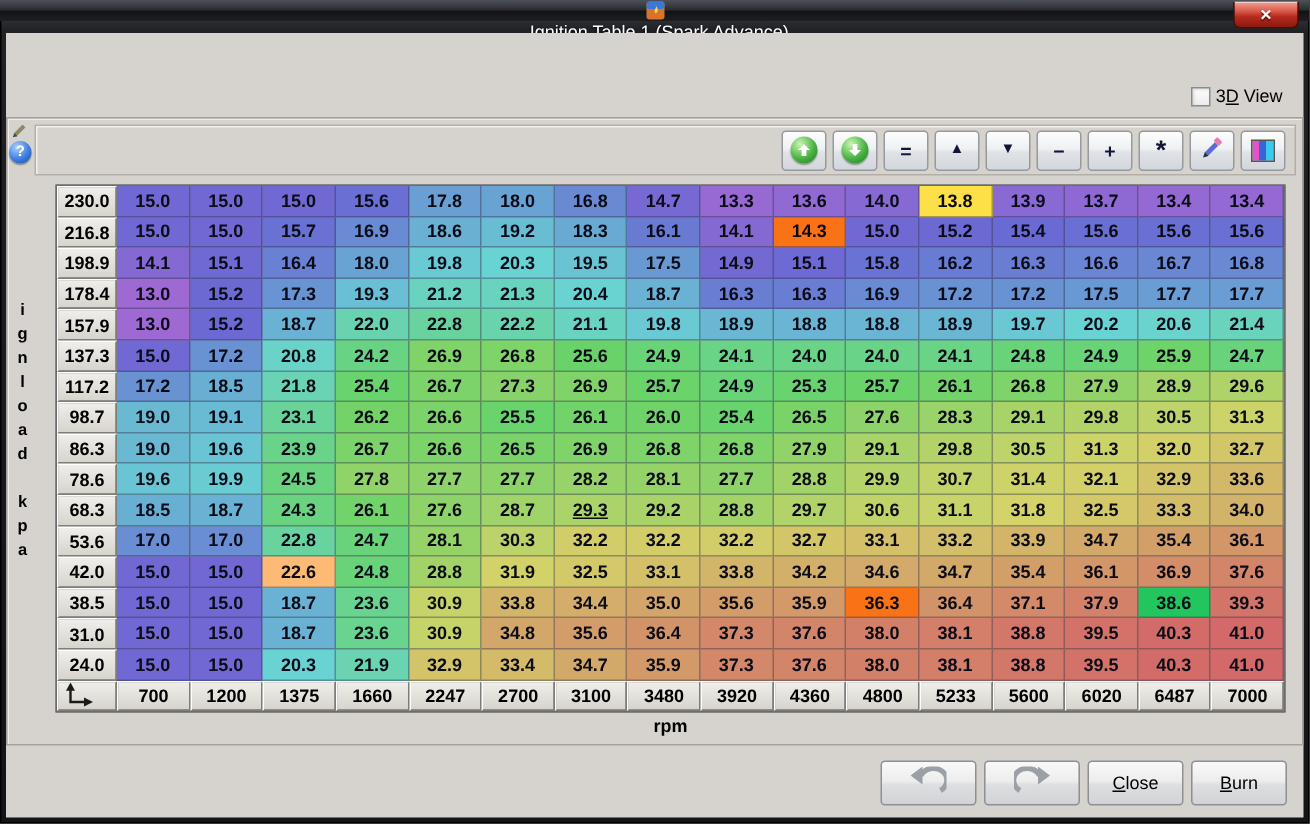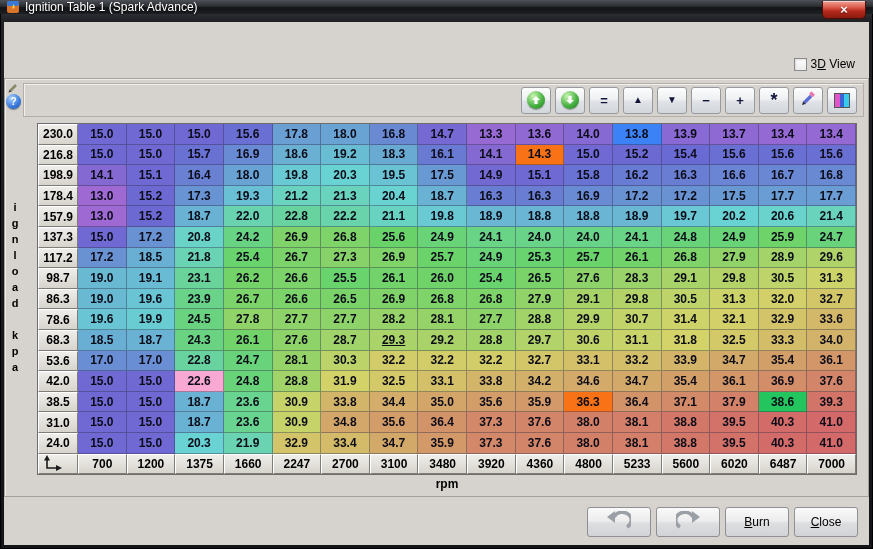--- a/index.html
+++ b/index.html
@@ -11,20 +11,21 @@
     background: linear-gradient(180deg,#45484e 0%, #202226 20px, #131417 100%);
     overflow:hidden;
     box-shadow: inset 0 0 0 1px #000;
   }
 
   
   .titlebar{
     position:absolute; top:0; left:0; width:873px; height:14px;
     display:flex; align-items:center; padding-left:6px;
     background: linear-gradient(180deg,#4d5158 0%, #2b2d31 45%, #121316 55%, #1d1f23 100%);
+    flex-direction: column;
   }
   .app-icon{ width:14px; height:14px; margin-right:5px; display:inline-block; }
   .title-text{ color:#fff; font-size:12px; text-shadow:0 1px 2px #000; }
   .close-btn{
     position:absolute; top:1px; right:7px; width:44px; height:18px;
     background: linear-gradient(180deg,#f2a399 0%, #dd5f50 35%, #b52a1c 60%, #8c1a10 100%);
     border:1px solid #4d0d06; border-top:none; border-radius:0 0 5px 5px;
     display:flex; align-items:center; justify-content:center;
     box-shadow: inset 0 1px 0 rgba(255,255,255,.5);
   }
@@ -233,21 +234,21 @@
             <div class="cell" style="background: rgb(112, 105, 211);">15.0</div>
             <div class="cell" style="background: rgb(112, 105, 211);">15.0</div>
             <div class="cell" style="background: rgb(105, 111, 211);">15.6</div>
             <div class="cell" style="background: rgb(105, 159, 211);">17.8</div>
             <div class="cell" style="background: rgb(105, 163, 211);">18.0</div>
             <div class="cell" style="background: rgb(105, 137, 211);">16.8</div>
             <div class="cell" style="background: rgb(119, 105, 211);">14.7</div>
             <div class="cell" style="background: rgb(151, 105, 211);">13.3</div>
             <div class="cell" style="background: rgb(144, 105, 211);">13.6</div>
             <div class="cell" style="background: rgb(135, 105, 211);">14.0</div>
-            <div class="cell" style="background: #3b82f6;">13.8</div>
+            <div class="cell" style="background: #fde047;">13.8</div>
             <div class="cell" style="background: rgb(137, 105, 211);">13.9</div>
             <div class="cell" style="background: rgb(142, 105, 211);">13.7</div>
             <div class="cell" style="background: rgb(149, 105, 211);">13.4</div>
             <div class="cell" style="background: rgb(149, 105, 211);">13.4</div>
             <div class="row-header">216.8</div>
             <div class="cell" style="background: rgb(112, 105, 211);">15.0</div>
             <div class="cell" style="background: rgb(112, 105, 211);">15.0</div>
             <div class="cell" style="background: rgb(105, 113, 211);">15.7</div>
             <div class="cell" style="background: rgb(105, 139, 211);">16.9</div>
             <div class="cell" style="background: rgb(105, 176, 211);">18.6</div>
@@ -428,21 +429,21 @@
             <div class="cell" style="background: rgb(211, 198, 105);">32.7</div>
             <div class="cell" style="background: rgb(211, 192, 105);">33.1</div>
             <div class="cell" style="background: rgb(211, 190, 105);">33.2</div>
             <div class="cell" style="background: rgb(211, 180, 105);">33.9</div>
             <div class="cell" style="background: rgb(211, 169, 105);">34.7</div>
             <div class="cell" style="background: rgb(211, 159, 105);">35.4</div>
             <div class="cell" style="background: rgb(211, 150, 105);">36.1</div>
             <div class="row-header">42.0</div>
             <div class="cell" style="background: rgb(112, 105, 211);">15.0</div>
             <div class="cell" style="background: rgb(112, 105, 211);">15.0</div>
-            <div class="cell" style="background: #f9a8d4;">22.6</div>
+            <div class="cell" style="background: #fdba74;">22.6</div>
             <div class="cell" style="background: rgb(105, 211, 121);">24.8</div>
             <div class="cell" style="background: rgb(162, 211, 105);">28.8</div>
             <div class="cell" style="background: rgb(211, 210, 105);">31.9</div>
             <div class="cell" style="background: rgb(211, 201, 105);">32.5</div>
             <div class="cell" style="background: rgb(211, 192, 105);">33.1</div>
             <div class="cell" style="background: rgb(211, 181, 105);">33.8</div>
             <div class="cell" style="background: rgb(211, 176, 105);">34.2</div>
             <div class="cell" style="background: rgb(211, 170, 105);">34.6</div>
             <div class="cell" style="background: rgb(211, 169, 105);">34.7</div>
             <div class="cell" style="background: rgb(211, 159, 105);">35.4</div>
@@ -539,22 +540,22 @@
         </div>
         <div class="fbtn">
           <span class="flip">
             <svg width="24" height="20" viewBox="0 0 24 20">
               <path d="M20 16 A 9 8 0 1 0 7 6" fill="none" stroke="#9aa0a6" stroke-width="3.5"></path>
               <polygon points="8,0 8,12 0,6" fill="#9aa0a6"></polygon>
             </svg>
           </span>
         </div>
         <div class="fbtn">
+            <span><u>C</u><span>lose</span></span>
+          </div>
+        <div class="fbtn">
             <span><u>B</u><span>urn</span></span>
-          </div>
-        <div class="fbtn">
-            <span><u>C</u><span>lose</span></span>
           </div>
       </div>
 
     </div>
   </div>
 </div>
 
 </body></html>

